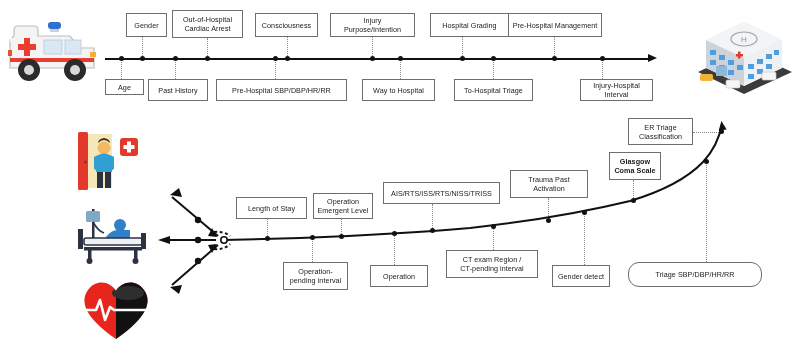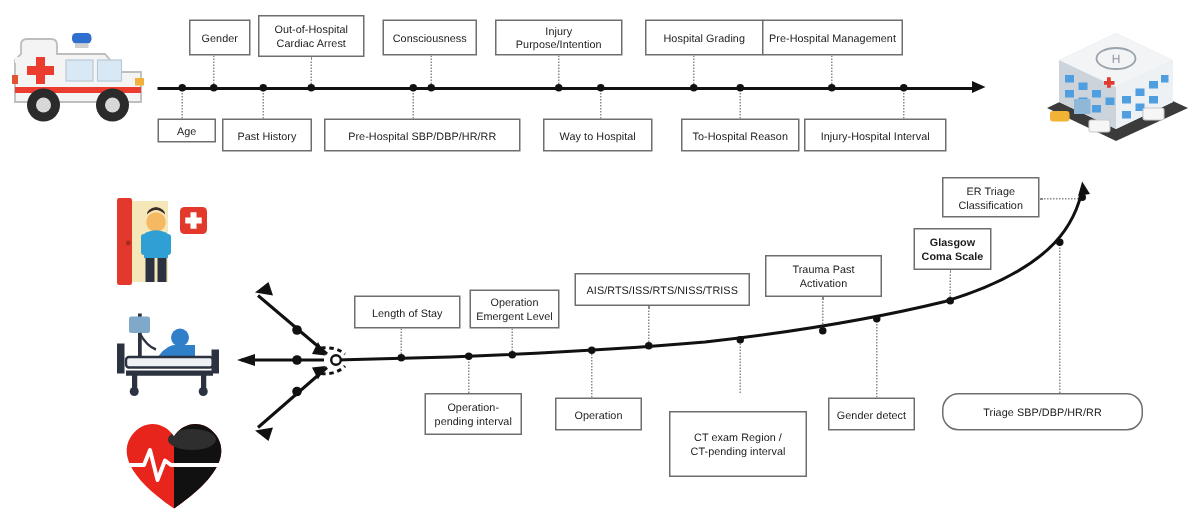--- a/index.html
+++ b/index.html
@@ -265,24 +265,24 @@
       <div class="node" style="left: 118.5px; top: 55.5px;"></div>
       <div class="box" style="left: 148px; top: 79px; width: 60px; height: 22px;">Past History</div>
       <div class="conn" style="left: 175px; top: 58px; height: 21px;"></div>
       <div class="node" style="left: 172.5px; top: 55.5px;"></div>
       <div class="box" style="left: 216px; top: 79px; width: 131px; height: 22px;">Pre-Hospital SBP/DBP/HR/RR</div>
       <div class="conn" style="left: 275px; top: 58px; height: 21px;"></div>
       <div class="node" style="left: 272.5px; top: 55.5px;"></div>
       <div class="box" style="left: 362px; top: 79px; width: 73px; height: 22px;">Way to Hospital</div>
       <div class="conn" style="left: 400px; top: 58px; height: 21px;"></div>
       <div class="node" style="left: 397.5px; top: 55.5px;"></div>
-      <div class="box" style="left: 454px; top: 79px; width: 79px; height: 22px;">To-Hospital Reason</div>
+      <div class="box" style="left: 454px; top: 79px; width: 79px; height: 22px;">To-Hospital Triage</div>
       <div class="conn" style="left: 493px; top: 58px; height: 21px;"></div>
       <div class="node" style="left: 490.5px; top: 55.5px;"></div>
-      <div class="box" style="left: 536px; top: 79px; width: 95px; height: 22px;">Injury-Hospital Interval</div>
+      <div class="box" style="left: 580px; top: 79px; width: 73px; height: 22px;">Injury-Hospital Interval</div>
       <div class="conn" style="left: 602px; top: 58px; height: 21px;"></div>
       <div class="node" style="left: 599.5px; top: 55.5px;"></div>
       <div class="box" style="left: 236px; top: 197px; width: 71px; height: 22px;">Length of Stay</div>
       <div class="conn" style="left: 267px; top: 219px; height: 19px;"></div>
       <div class="node" style="left: 264.5px; top: 235.5px;"></div>
       <div class="box" style="left: 313px; top: 193px; width: 60px; height: 26px;">Operation
 Emergent Level</div>
       <div class="conn" style="left: 341px; top: 219px; height: 17px;"></div>
       <div class="node" style="left: 338.5px; top: 233.5px;"></div>
       <div class="box" style="left: 383px; top: 182px; width: 117px; height: 22px;">AIS/RTS/ISS/RTS/NISS/TRISS</div>
@@ -300,21 +300,21 @@
 Classification</div>
       <div class="conn-h" style="left: 693px; top: 131.5px; width: 28px;"></div>
       <div class="node" style="left: 718.5px; top: 128.5px;"></div>
       <div class="box" style="left: 283px; top: 262px; width: 65px; height: 28px;">Operation-
 pending interval</div>
       <div class="conn" style="left: 312px; top: 237px; height: 25px;"></div>
       <div class="node" style="left: 309.5px; top: 234.5px;"></div>
       <div class="box" style="left: 370px; top: 265px; width: 58px; height: 22px;">Operation</div>
       <div class="conn" style="left: 394px; top: 233px; height: 32px;"></div>
       <div class="node" style="left: 391.5px; top: 230.5px;"></div>
-      <div class="box" style="left: 446px; top: 274px; width: 92px; height: 44px; text-align: center;">CT exam Region /
+      <div class="box" style="left: 446px; top: 250px; width: 92px; height: 28px; text-align: center;">CT exam Region /
 CT-pending interval</div>
       <div class="conn" style="left: 493px; top: 226px; height: 36px;"></div>
       <div class="node" style="left: 490.5px; top: 223.5px;"></div>
       <div class="box" style="left: 552px; top: 265px; width: 58px; height: 22px;">Gender detect</div>
       <div class="conn" style="left: 584px; top: 212px; height: 53px;"></div>
       <div class="node" style="left: 581.5px; top: 209.5px;"></div>
       <div class="box" style="left: 628px; top: 262px; width: 134px; height: 25px; border-radius: 11px;">Triage SBP/DBP/HR/RR</div>
       <div class="conn" style="left: 706px; top: 161px; height: 101px;"></div>
       <div class="node" style="left: 703.5px; top: 158.5px;"></div>
     </div>

